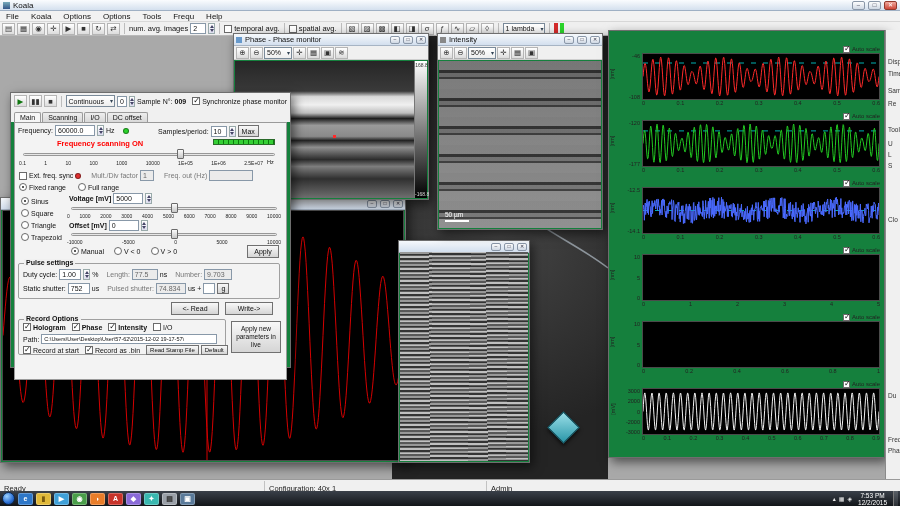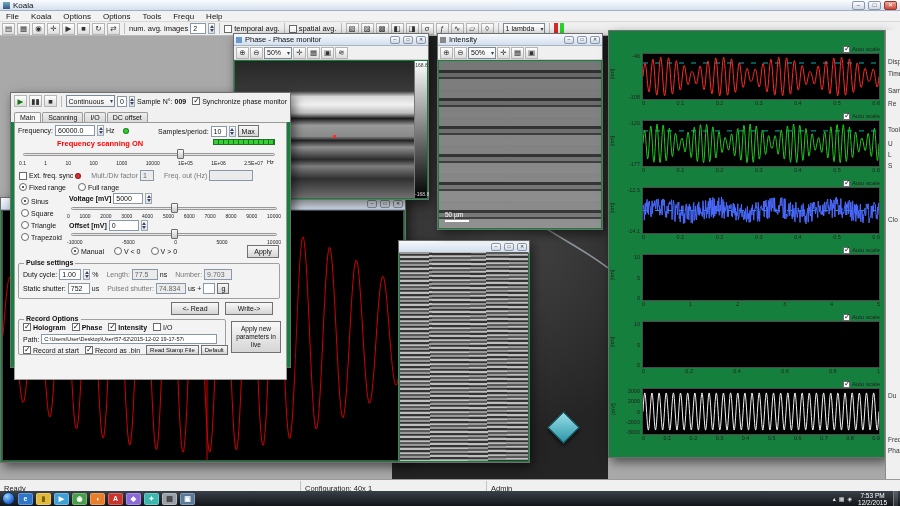--- a/index.html
+++ b/index.html
@@ -639,21 +639,21 @@
         <span class="lb">Record as .bin</span>
         <span class="btn" style="height:10px;font-size:6px;margin-left:4px">Read Stamp File</span>
         <span class="btn" style="height:10px;font-size:6px">Default</span>
       </div>
       <span class="btn r" style="left:216px;top:198px;width:50px;height:32px;white-space:normal;font-size:6.5px;line-height:8px">Apply new parameters in live</span>
     </div>
   </div>
 
   <div class="statusbar">
     <span class="seg" style="left:0;border-left:none">Ready</span>
-    <span class="seg" style="left:300px">Configuration: 40x 1</span>
+    <span class="seg" style="left:264px">Configuration: 40x 1</span>
     <span class="seg" style="left:486px">Admin</span>
   </div>
 
   <div class="taskbar">
     <span class="orb"></span>
     <span class="ticon" style="background:#2e77c8">e</span>
     <span class="ticon" style="background:#e0b93a;color:#7a5b10">▮</span>
     <span class="ticon" style="background:#3fa0d8">▶</span>
     <span class="ticon" style="background:#4a9e4a">◉</span>
     <span class="ticon" style="background:#e87d2a">◗</span>

